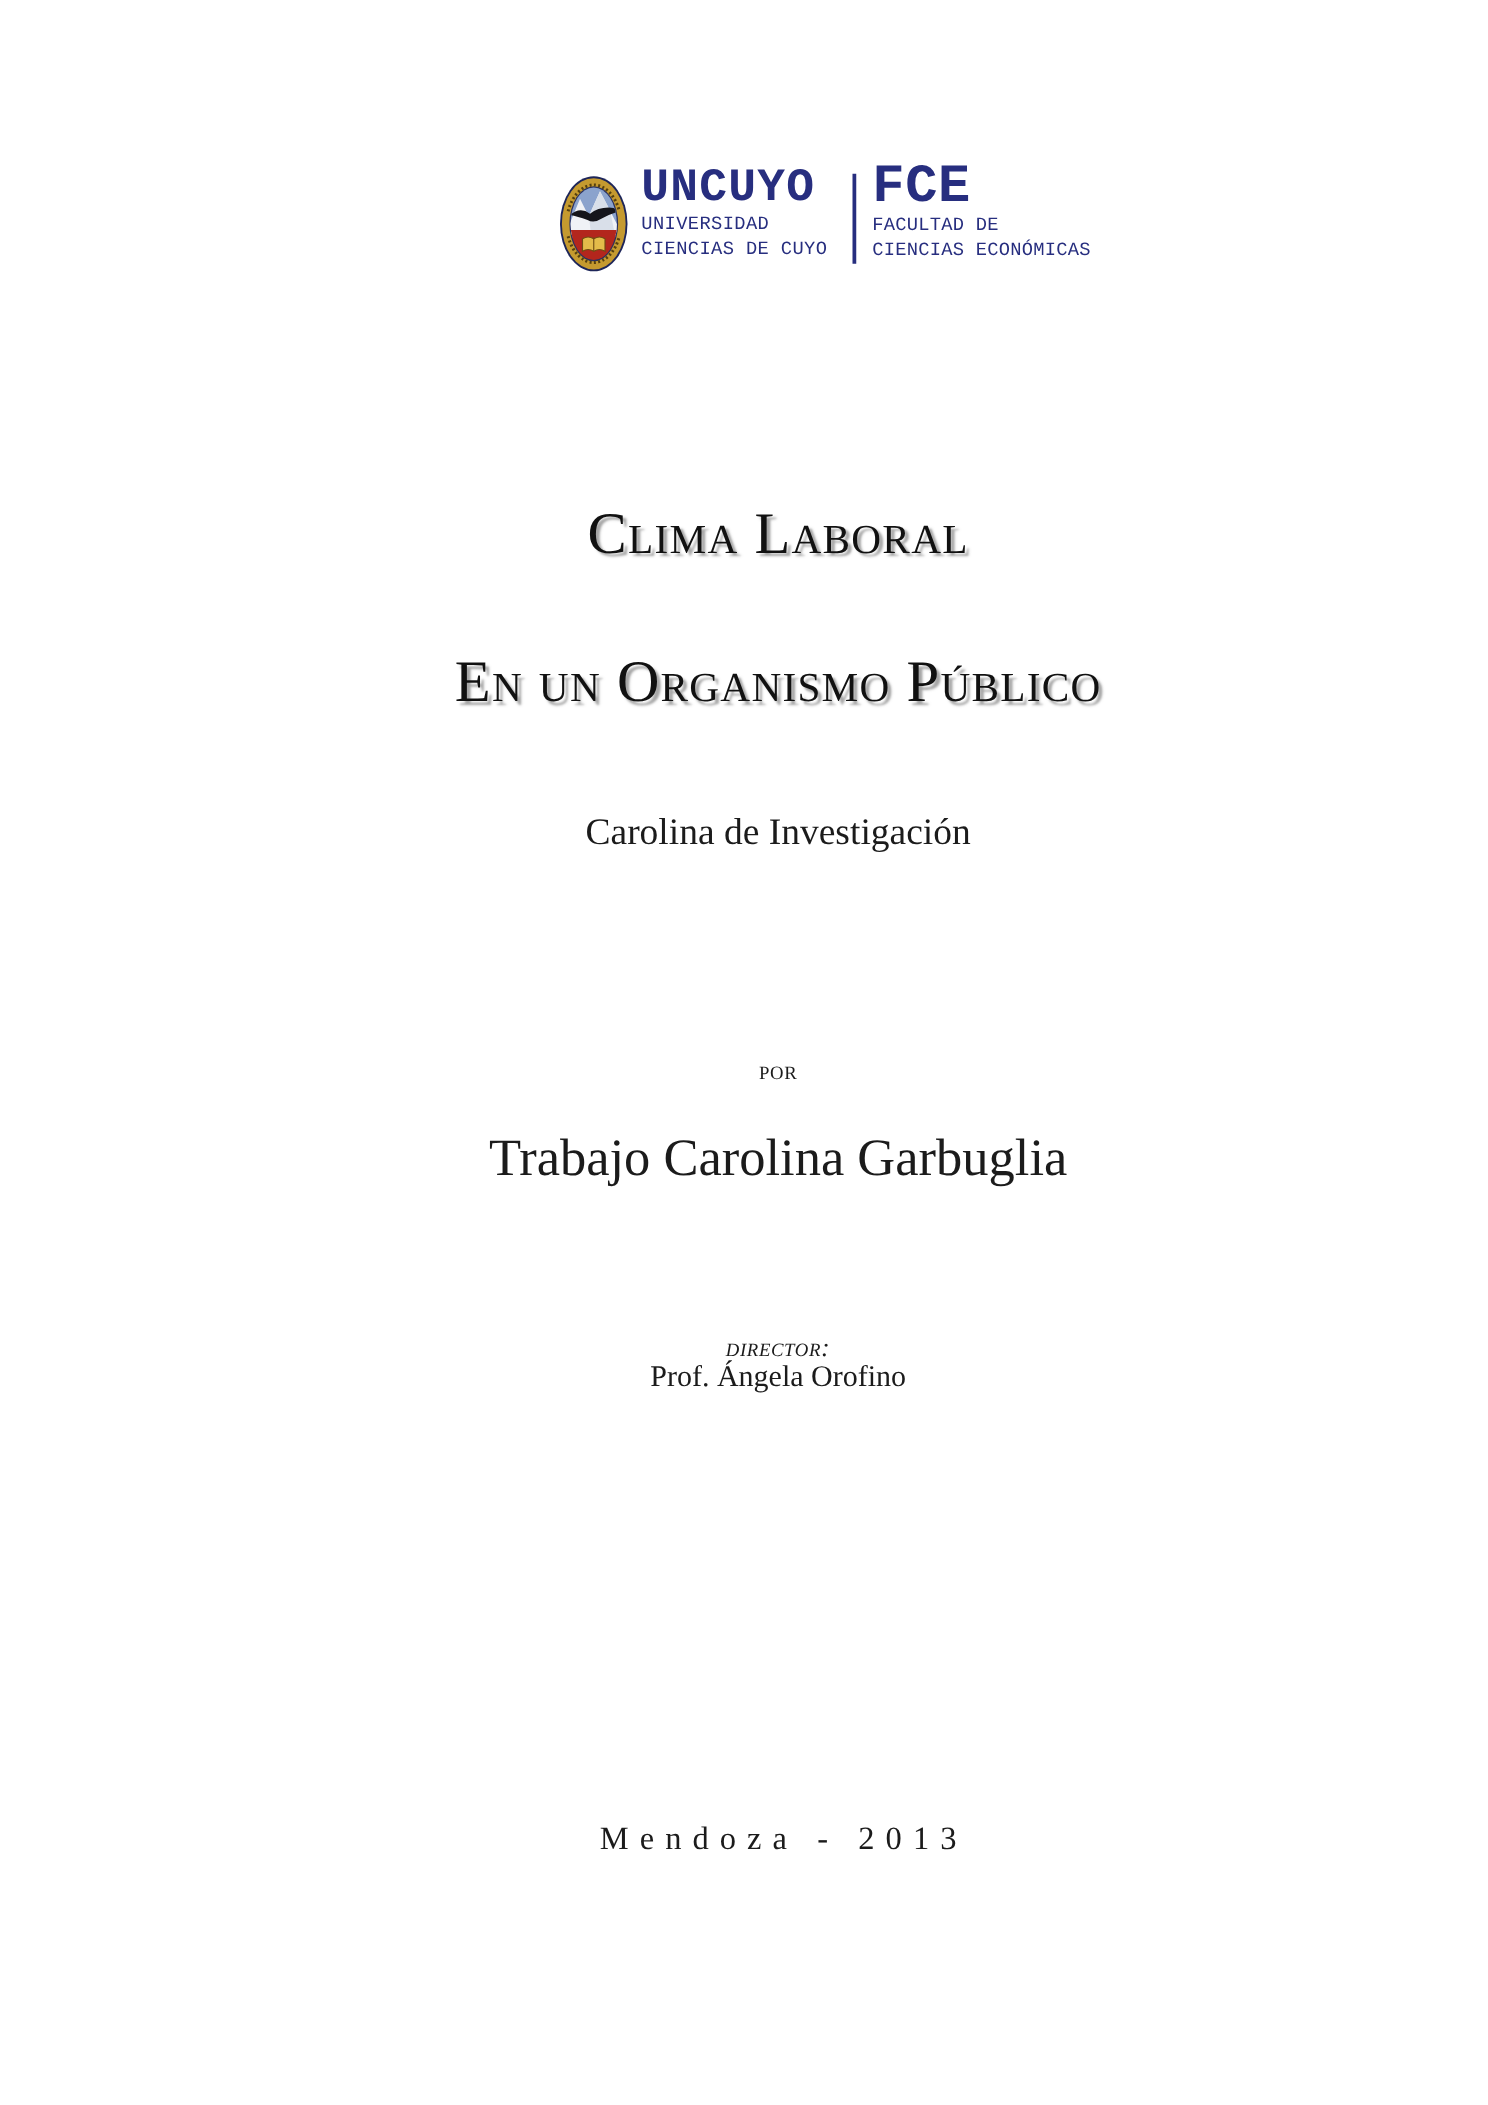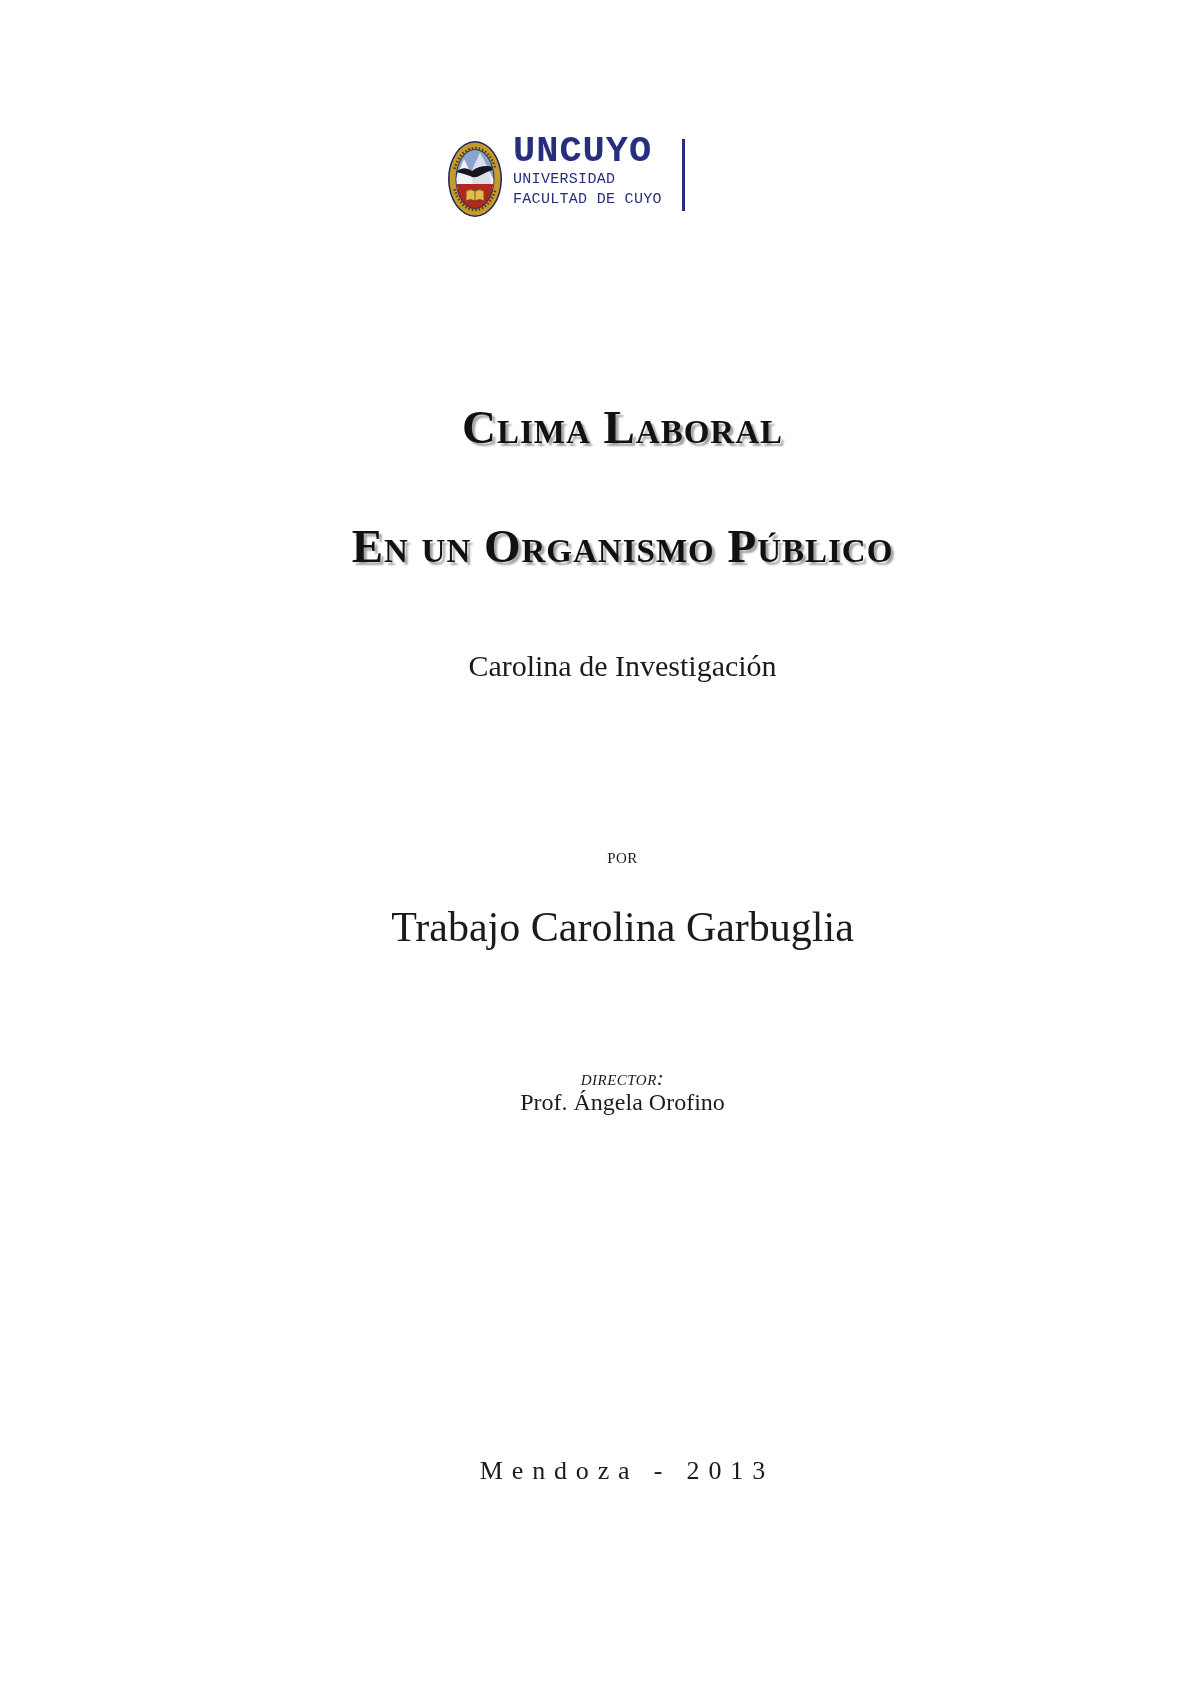--- a/index.html
+++ b/index.html
@@ -64,21 +64,21 @@
   
   .centered {
     position: absolute;
     left: 55px;
     right: 0;
     text-align: center;
     white-space: nowrap;
   }
   .title-line {
     font-size: 47px;
-    font-weight: bold;
+    font-weight: normal;
     font-variant: small-caps;
     letter-spacing: 1px;
     color: #111111;
     text-shadow: 3px 3px 2px rgba(90, 90, 90, 0.55);
     text-align: center;
   }
   .title-1 { top: 400px; }
   .title-2 { top: 519px; }
   .subtitle { top: 649px; font-size: 30px; }
   .small-caps-label {
@@ -121,25 +121,30 @@
         <path d="M19,51 q4.5,-2.8 9,0 q4.5,-2.8 9,0 v10 q-4.5,-2.8 -9,0 q-4.5,-2.8 -9,0 z" fill="#e3bb4a" stroke="#6e4c13" stroke-width="0.9"></path>
         <line x1="28" y1="50" x2="28" y2="61" stroke="#6e4c13" stroke-width="0.9"></line>
       </g>
       <path d="M7.5,29 A 22 33 0 0 1 48.5,29" fill="none" stroke="#56400e" stroke-width="2.4" stroke-dasharray="1.6 1.9"></path>
       <path d="M7.5,49 A 22 33 0 0 0 48.5,49" fill="none" stroke="#56400e" stroke-width="2.4" stroke-dasharray="1.6 1.9"></path>
     </svg>
 
     <div class="uni-block">
       <div class="uni-acronym">UNCUYO</div>
       <div class="uni-line">UNIVERSIDAD</div>
-      <div class="uni-line">FACULTAD DE CUYO</div>
+      <div class="uni-line">CIENCIAS DE CUYO</div>
     </div>
 
     <div class="logo-divider"></div>
 
+    <div class="fac-block">
+      <div class="fac-acronym">FCE</div>
+      <div class="fac-line">FACULTAD DE</div>
+      <div class="fac-line">CIENCIAS ECONÓMICAS</div>
+    </div>
   </header>
 
   <div class="centered title-line title-1">Clima Laboral</div>
 
   <div class="centered title-line title-2">En un Organismo Público</div>
 
   <div class="centered subtitle">Carolina de Investigación</div>
 
   <div class="centered small-caps-label by-label">por</div>
 

